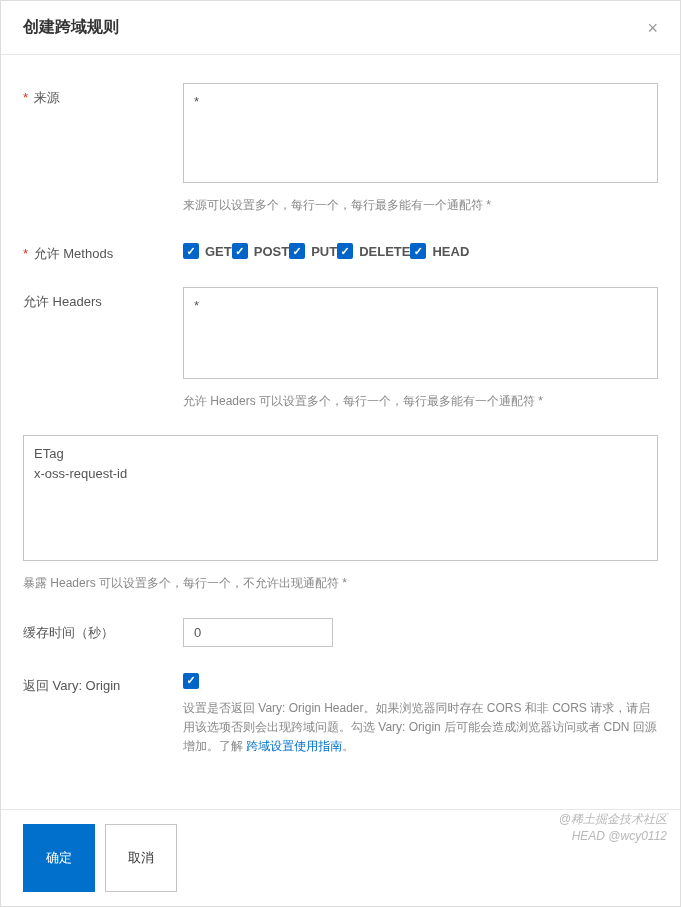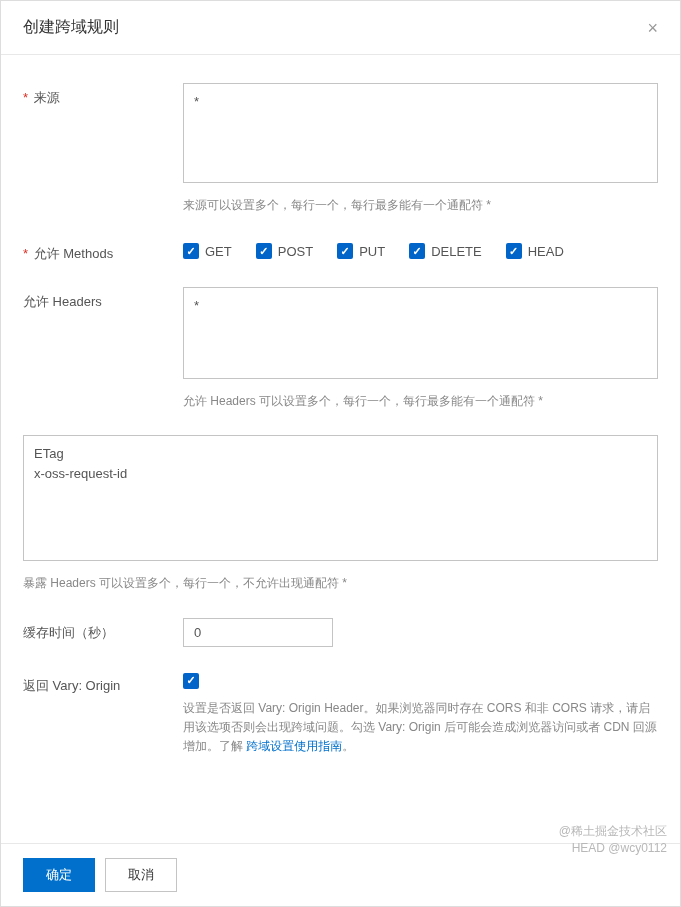--- a/index.html
+++ b/index.html
@@ -22,21 +22,21 @@
     .dialog-header {
       padding: 16px 22px;
       border-bottom: 1px solid #e8e8e8;
       display: flex;
       align-items: center;
       justify-content: space-between;
     }
     .dialog-title {
       font-size: 16px;
       color: #333;
-      font-weight: 400;
+      font-weight: 700;
     }
     .close-btn {
       font-size: 18px;
       color: #999;
       cursor: pointer;
       line-height: 1;
     }
     .dialog-body {
       flex: 1;
       padding: 28px 22px 10px 22px;
@@ -84,24 +84,24 @@
     }
     .hint {
       color: #888;
       font-size: 12px;
       margin-top: 10px;
       line-height: 1.6;
     }
     .hint a { color: #0070cc; text-decoration: none; }
     .checkbox-group {
       display: flex;
-      gap: 24px;
       align-items: center;
       padding-top: 4px;
       flex-wrap: wrap;
+      font-weight: bold;
     }
     .checkbox-item {
       display: flex;
       align-items: center;
       gap: 6px;
       cursor: pointer;
     }
     .cbx {
       width: 16px;
       height: 16px;
@@ -118,44 +118,45 @@
     .cbx-label { color: #555; font-size: 13px; }
     .single-checkbox { padding-top: 2px; }
     .dialog-footer {
       padding: 14px 22px;
       border-top: 1px solid #e8e8e8;
       display: flex;
       gap: 10px;
       align-items: center;
     }
     .btn {
-      padding: 7px 22px;
+      padding: 24px 22px;
       font-size: 13px;
       cursor: pointer;
       border: 1px solid transparent;
     }
     .btn-primary {
       background: #0070cc;
       color: #fff;
       border-color: #0070cc;
     }
     .btn-default {
       background: #fff;
       color: #333;
       border-color: #c4c4c4;
     }
     .watermark {
       position: absolute;
       right: 14px;
-      bottom: 50px;
+      bottom: 62px;
       text-align: right;
       color: #b8b8b8;
       font-size: 12px;
       line-height: 1.4;
       pointer-events: none;
+      font-style: italic;
     }
   </style>
 </head>
 <body>
 
 <div class="dialog">
 
   <div class="dialog-header">
     <div class="dialog-title">创建跨域规则</div>
     <div class="close-btn">×</div>

